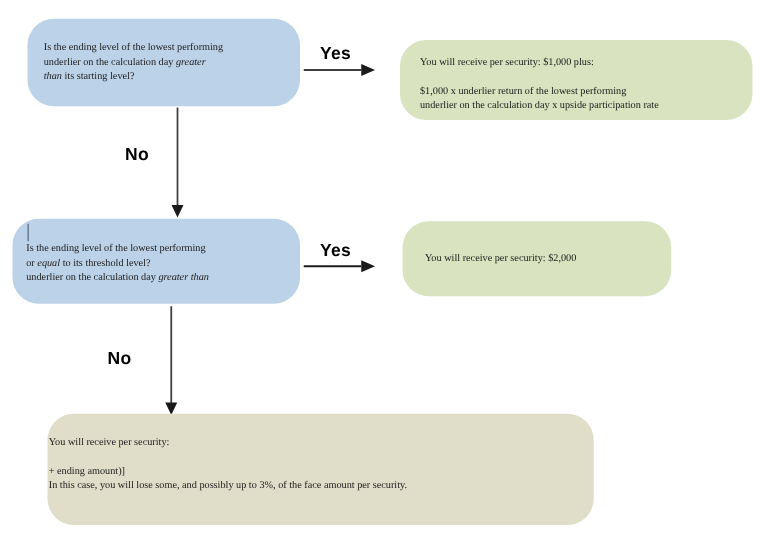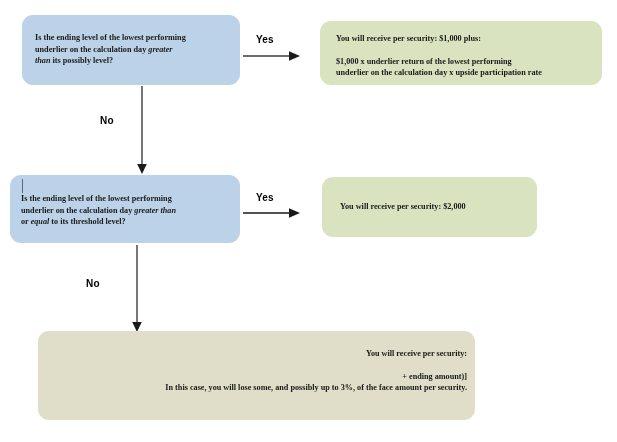--- a/index.html
+++ b/index.html
@@ -10,23 +10,22 @@
   #canvas {
     position: relative;
     width: 617px;
     height: 442px;
     background: #ffffff;
     overflow: hidden;
     font-family: "Liberation Serif", serif;
   }
   .node {
     position: absolute;
-    border-radius: 11px;
+    border-radius: 21px;
     box-sizing: border-box;
-    font-weight: bold;
   }
   .node .body {
     font-family: "Liberation Serif", serif;
     font-size: 8.2px;
     line-height: 11.5px;
     color: #1a1a1a;
   }
   .node .body p {
     margin: 0;
   }
@@ -66,21 +65,21 @@
     position: absolute;
   }
   .arrow svg {
     display: block;
     overflow: visible;
   }
   .edge-label {
     position: absolute;
     font-family: "Liberation Sans", sans-serif;
     font-weight: bold;
-    font-size: 10px;
+    font-size: 14px;
     color: #000000;
     letter-spacing: 0.2px;
     white-space: nowrap;
   }
 
   
   .caret {
     position: absolute;
     width: 1px;
     background: #5a6a7a;
@@ -88,55 +87,55 @@
 </style>
 </head>
 <body>
 
 <div id="canvas">
 
   <div class="node decision" style="left:22px; top:15px; width:218px; height:70px;">
     <div class="body" style="left:13px; top:17px; width:196px;">
       <p>Is the ending level of the lowest performing</p>
       <p><span>underlier on the calculation day </span><em>greater</em></p>
-      <p><em>than</em><span> its possibly level?</span></p>
+      <p><em>than</em><span> its starting level?</span></p>
     </div>
   </div>
 
   <div class="arrow" style="left:243px; top:50px;">
     <svg width="58" height="12" viewBox="0 0 58 12">
       <line x1="0" y1="6" x2="46" y2="6" stroke="#3d3d3d" stroke-width="1.6"></line>
       <polygon points="46,1.2 57,6 46,10.8" fill="#1a1a1a"></polygon>
     </svg>
   </div>
   <div class="edge-label" style="left:256px; top:34px;">Yes</div>
 
-  <div class="node outcome" style="left:320px; top:21px; width:282px; height:64px;">
+  <div class="node outcome" style="left:320px; top:32px; width:282px; height:64px;">
     <div class="body" style="left:16px; top:12px; width:256px;">
       <p>You will receive per security: $1,000 plus:</p>
       <div class="gap"></div>
       <p>$1,000 x underlier return of the lowest performing</p>
       <p>underlier on the calculation day x upside participation rate</p>
     </div>
   </div>
 
   <div class="arrow" style="left:136px; top:86px;">
     <svg width="12" height="89" viewBox="0 0 12 89">
       <line x1="6" y1="0" x2="6" y2="79" stroke="#3d3d3d" stroke-width="1.4"></line>
       <polygon points="1.2,78 10.8,78 6,88" fill="#1a1a1a"></polygon>
     </svg>
   </div>
   <div class="edge-label" style="left:100px; top:115px;">No</div>
 
   <div class="node decision" style="left:10px; top:175px; width:230px; height:68px;">
     <div class="caret" style="left:12px; top:4px; height:14px;"></div>
     <div class="body" style="left:11px; top:18px; width:212px;">
       <p>Is the ending level of the lowest performing</p>
+      <p><span>or </span><em>equal</em><span> to its threshold level?</span></p>
       <p><span>underlier on the calculation day </span><em>greater than</em></p>
-      <p><span>or </span><em>equal</em><span> to its threshold level?</span></p>
     </div>
   </div>
 
   <div class="arrow" style="left:243px; top:207px;">
     <svg width="58" height="12" viewBox="0 0 58 12">
       <line x1="0" y1="6" x2="46" y2="6" stroke="#1a1a1a" stroke-width="1.6"></line>
       <polygon points="46,1.2 57,6 46,10.8" fill="#1a1a1a"></polygon>
     </svg>
   </div>
   <div class="edge-label" style="left:256px; top:192px;">Yes</div>
@@ -149,21 +148,21 @@
 
   <div class="arrow" style="left:131px; top:245px;">
     <svg width="12" height="88" viewBox="0 0 12 88">
       <line x1="6" y1="0" x2="6" y2="78" stroke="#3d3d3d" stroke-width="1.4"></line>
       <polygon points="1.2,77 10.8,77 6,87" fill="#1a1a1a"></polygon>
     </svg>
   </div>
   <div class="edge-label" style="left:86px; top:278px;">No</div>
 
   <div class="node loss" style="left:38px; top:331px; width:437px; height:89px;">
-    <div class="body" style="left:11px; top:17px; width:418px;text-align:right;">
+    <div class="body" style="left:1px; top:17px; width:418px;">
       <p>You will receive per security:</p>
       <div class="gap"></div>
       <p>+ ending amount)]</p>
       <p>In this case, you will lose some, and possibly up to 3%, of the face amount per security.</p>
     </div>
   </div>
 
 </div>
 
 </body></html>

